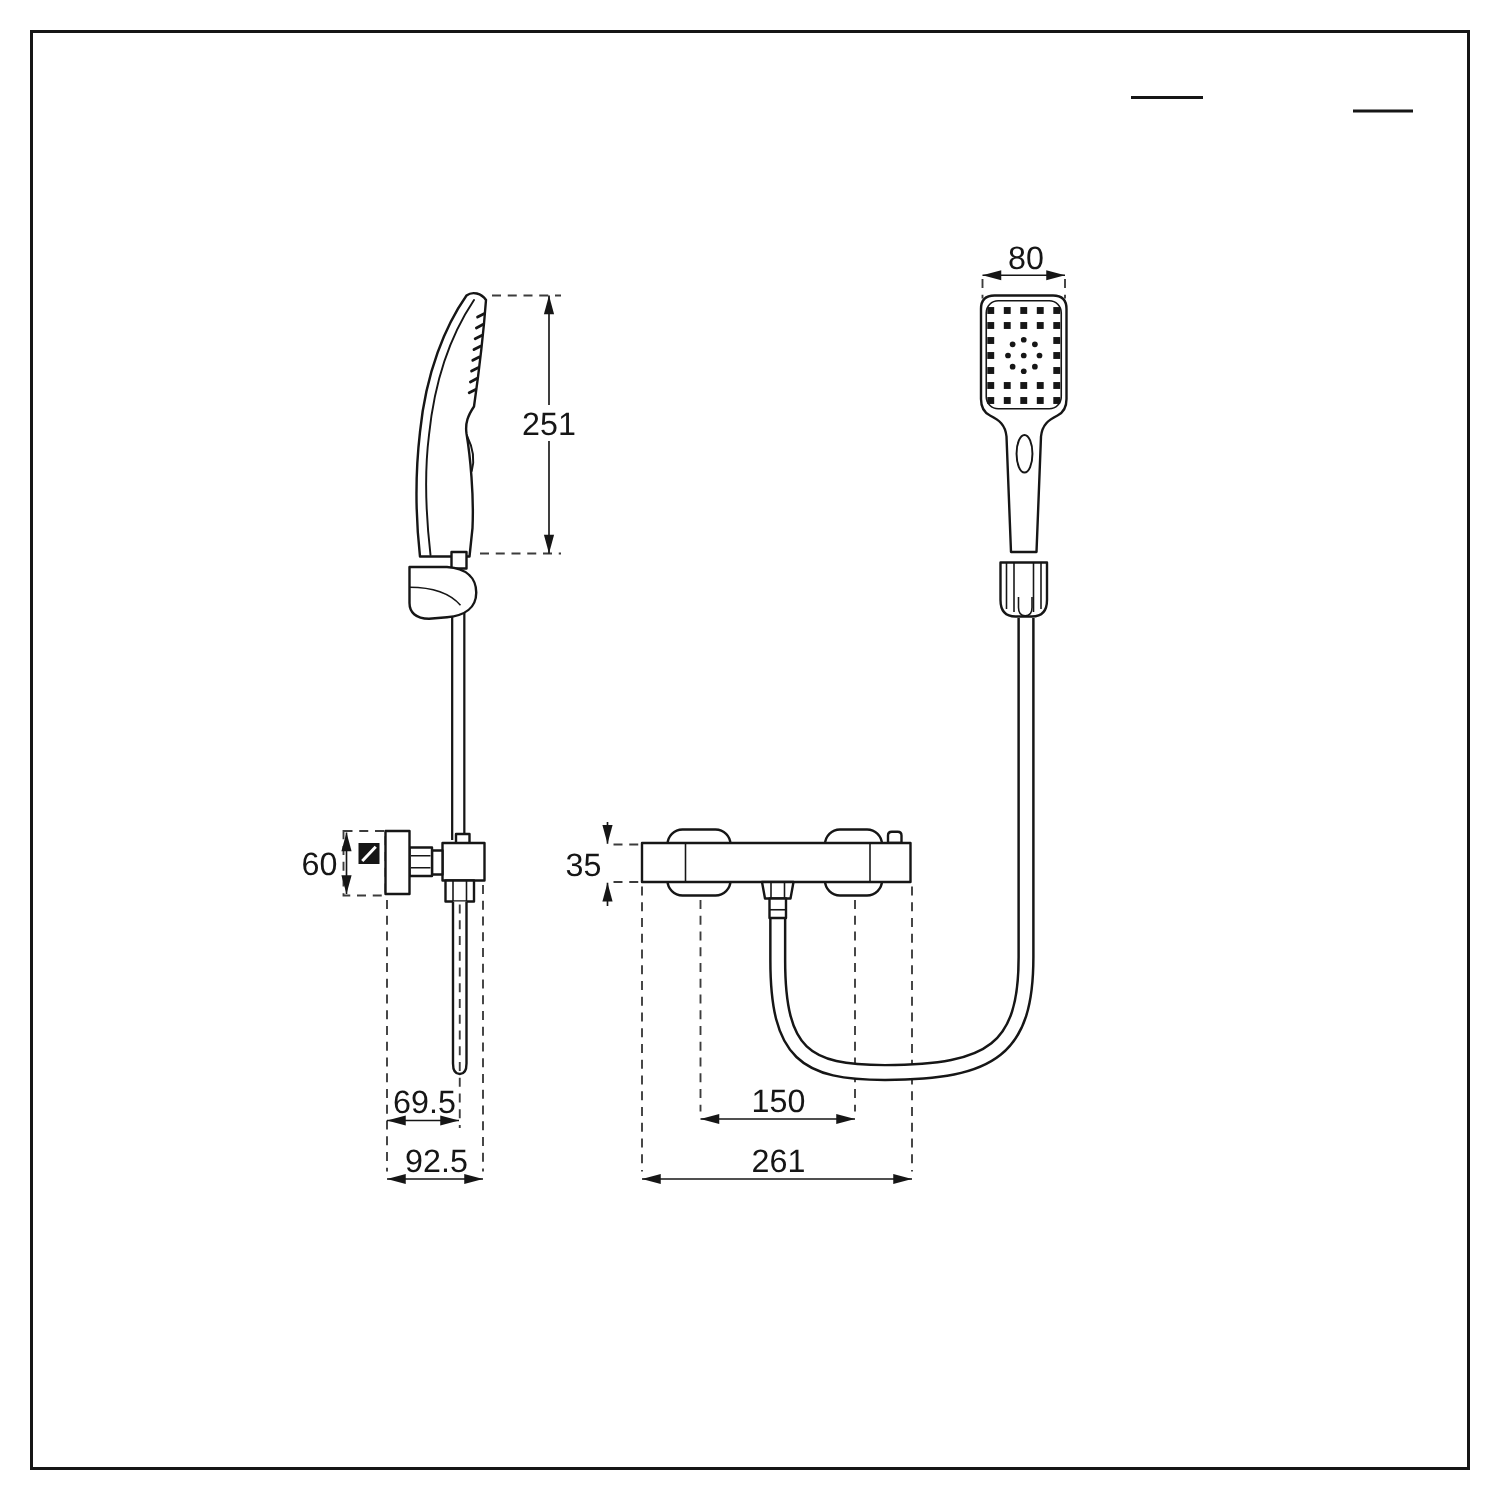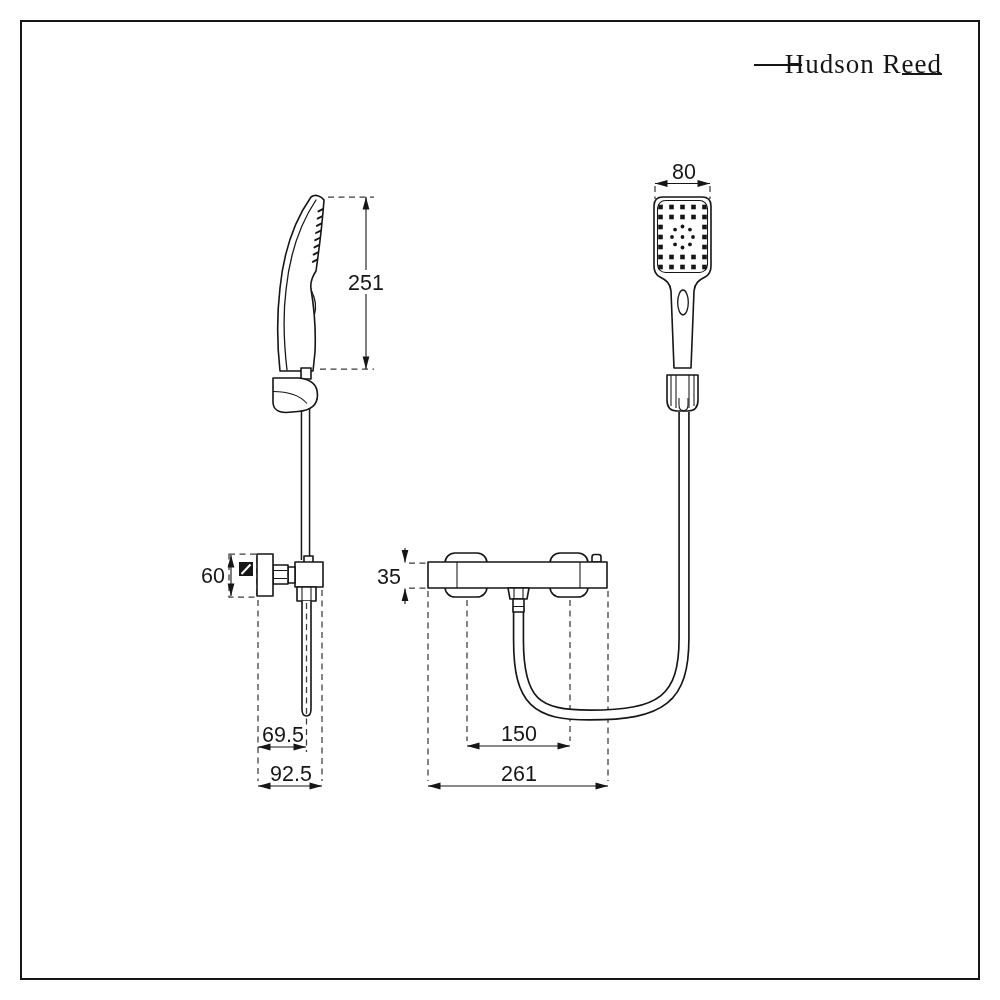--- a/index.html
+++ b/index.html
@@ -24,21 +24,20 @@
   .nz{fill:#161616;}
 </style>
 </head>
 <body>
 
 <div class="stage">
 
   <div class="frame"></div>
 
   <div class="logo-strike"></div>
-  <div class="logo">Hudson Reed</div>
   <div class="logo-underline"></div>
 
   <svg width="1000" height="1000" viewBox="0 0 1000 1000">
 
     <g>
       <path class="dash" d="M328,197 L374,197"></path>
       <path class="dash" d="M320,369 L374,369"></path>
       <rect class="dash" x="229" y="554" width="28" height="43" fill="none"></rect>
       <path class="dash" d="M258,600 L258,781"></path>
       <path class="dash" d="M322,590 L322,781"></path>

